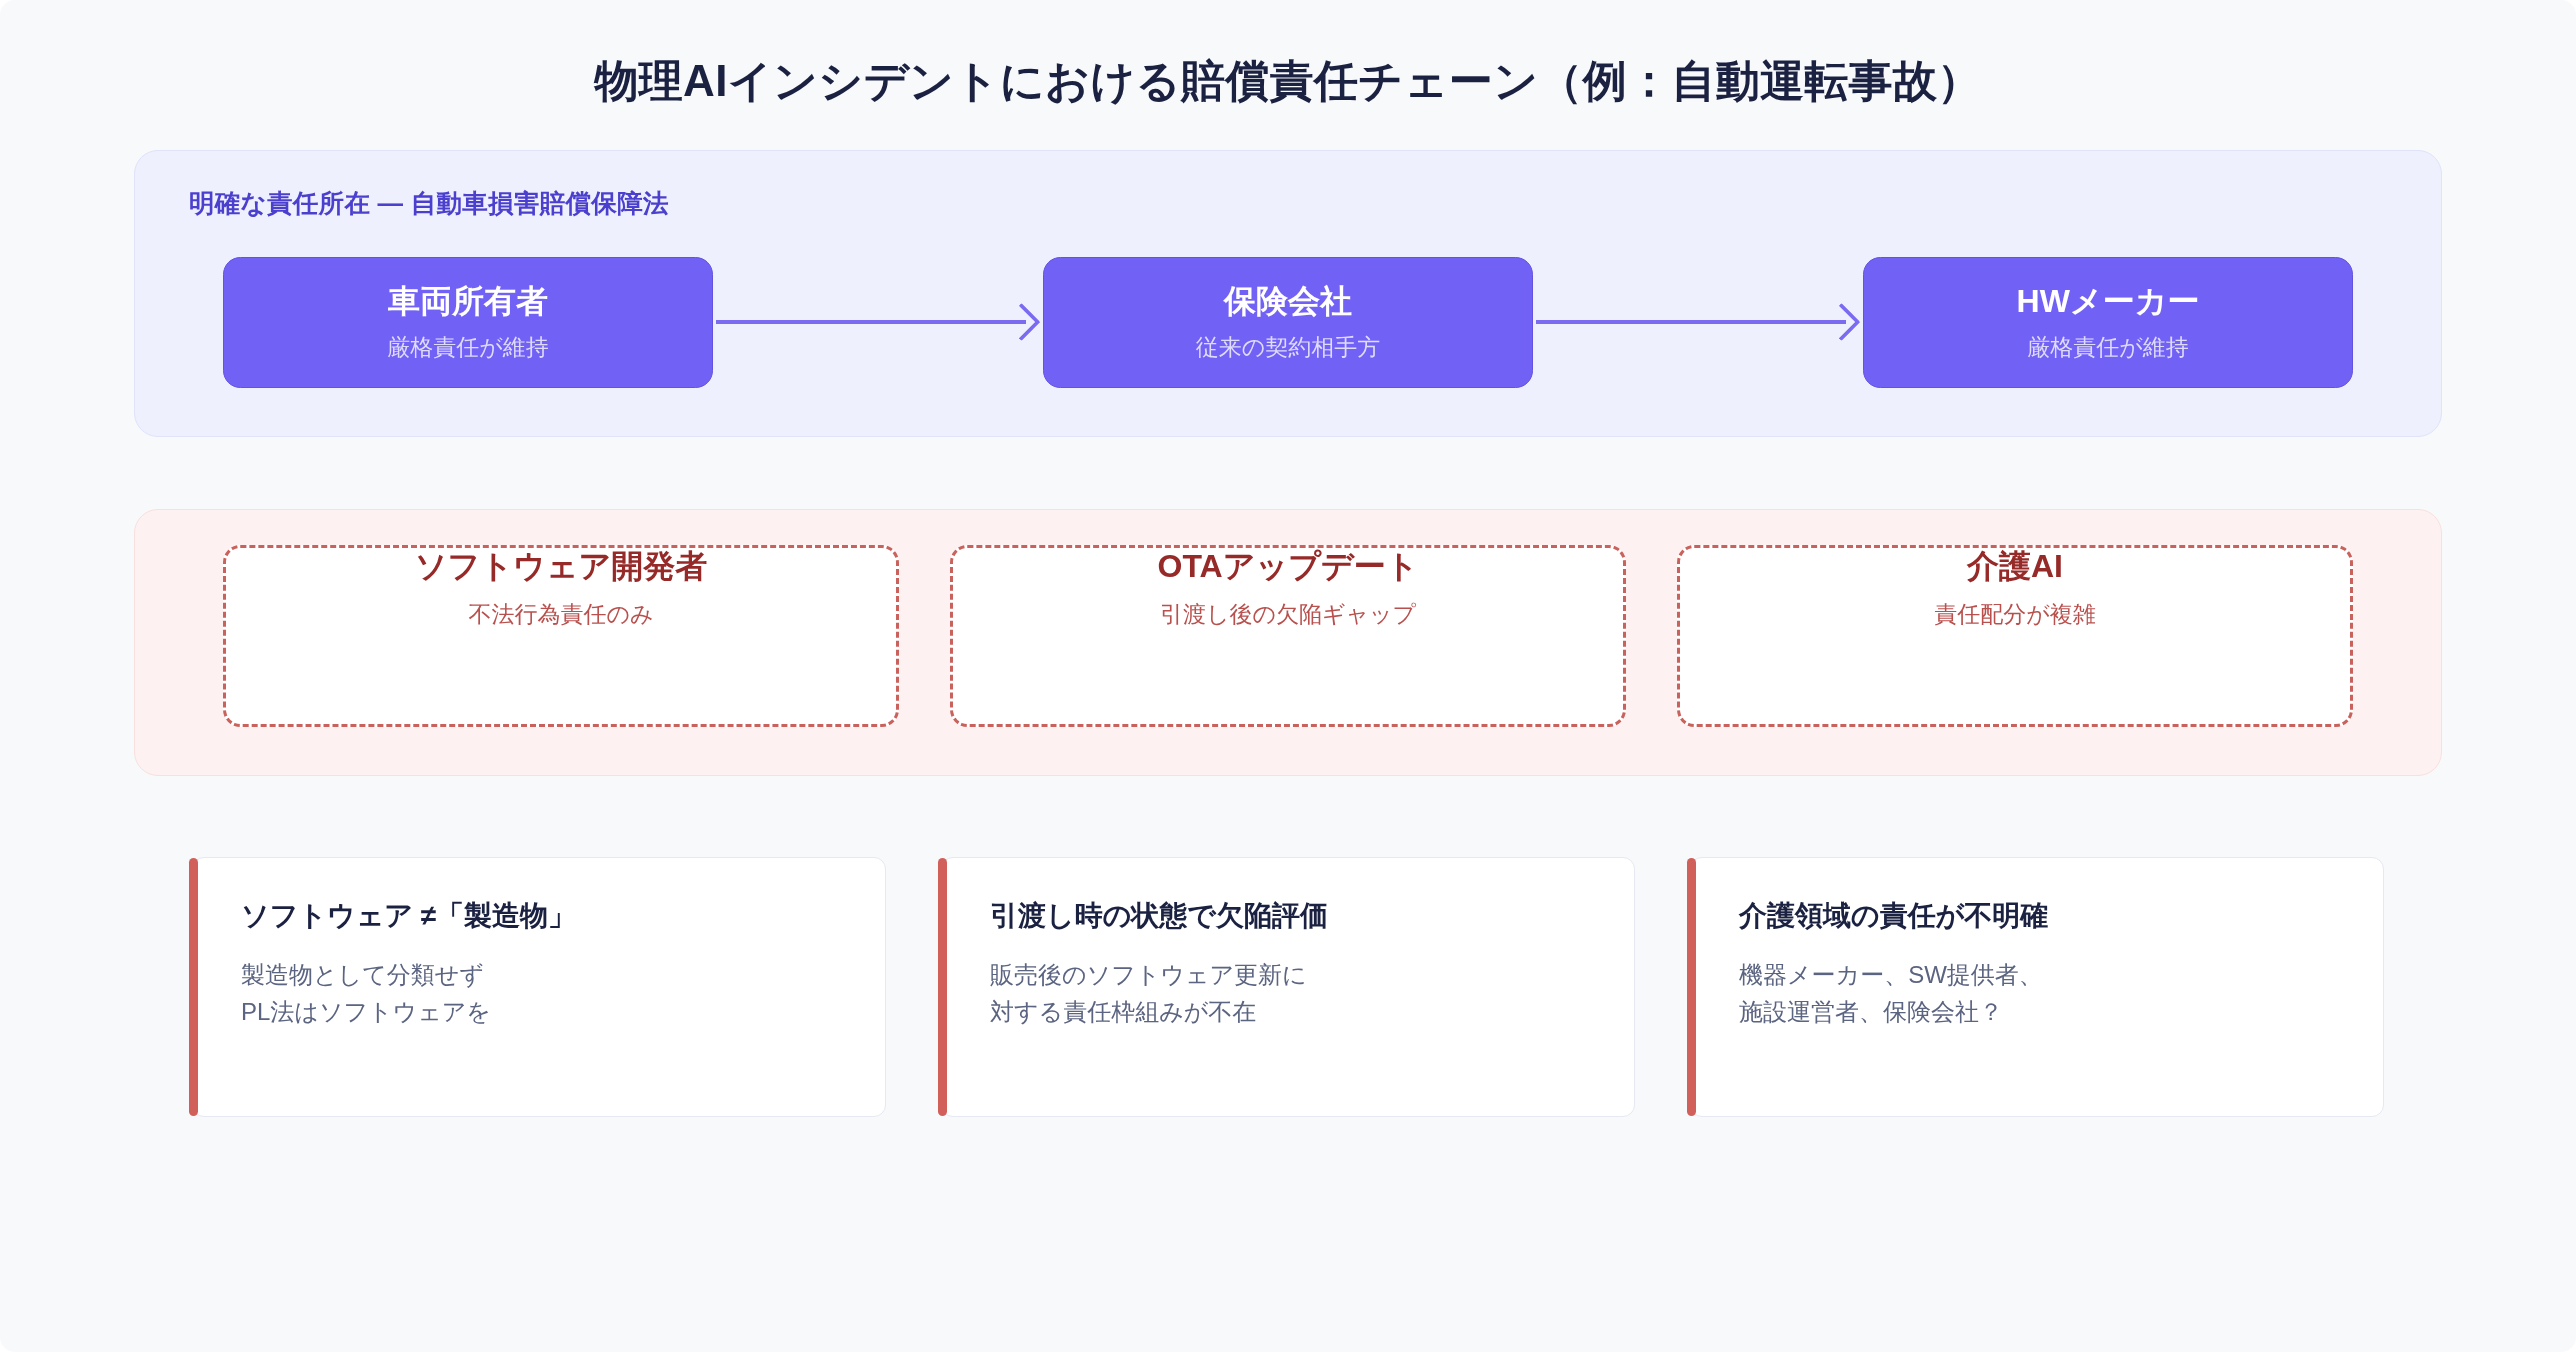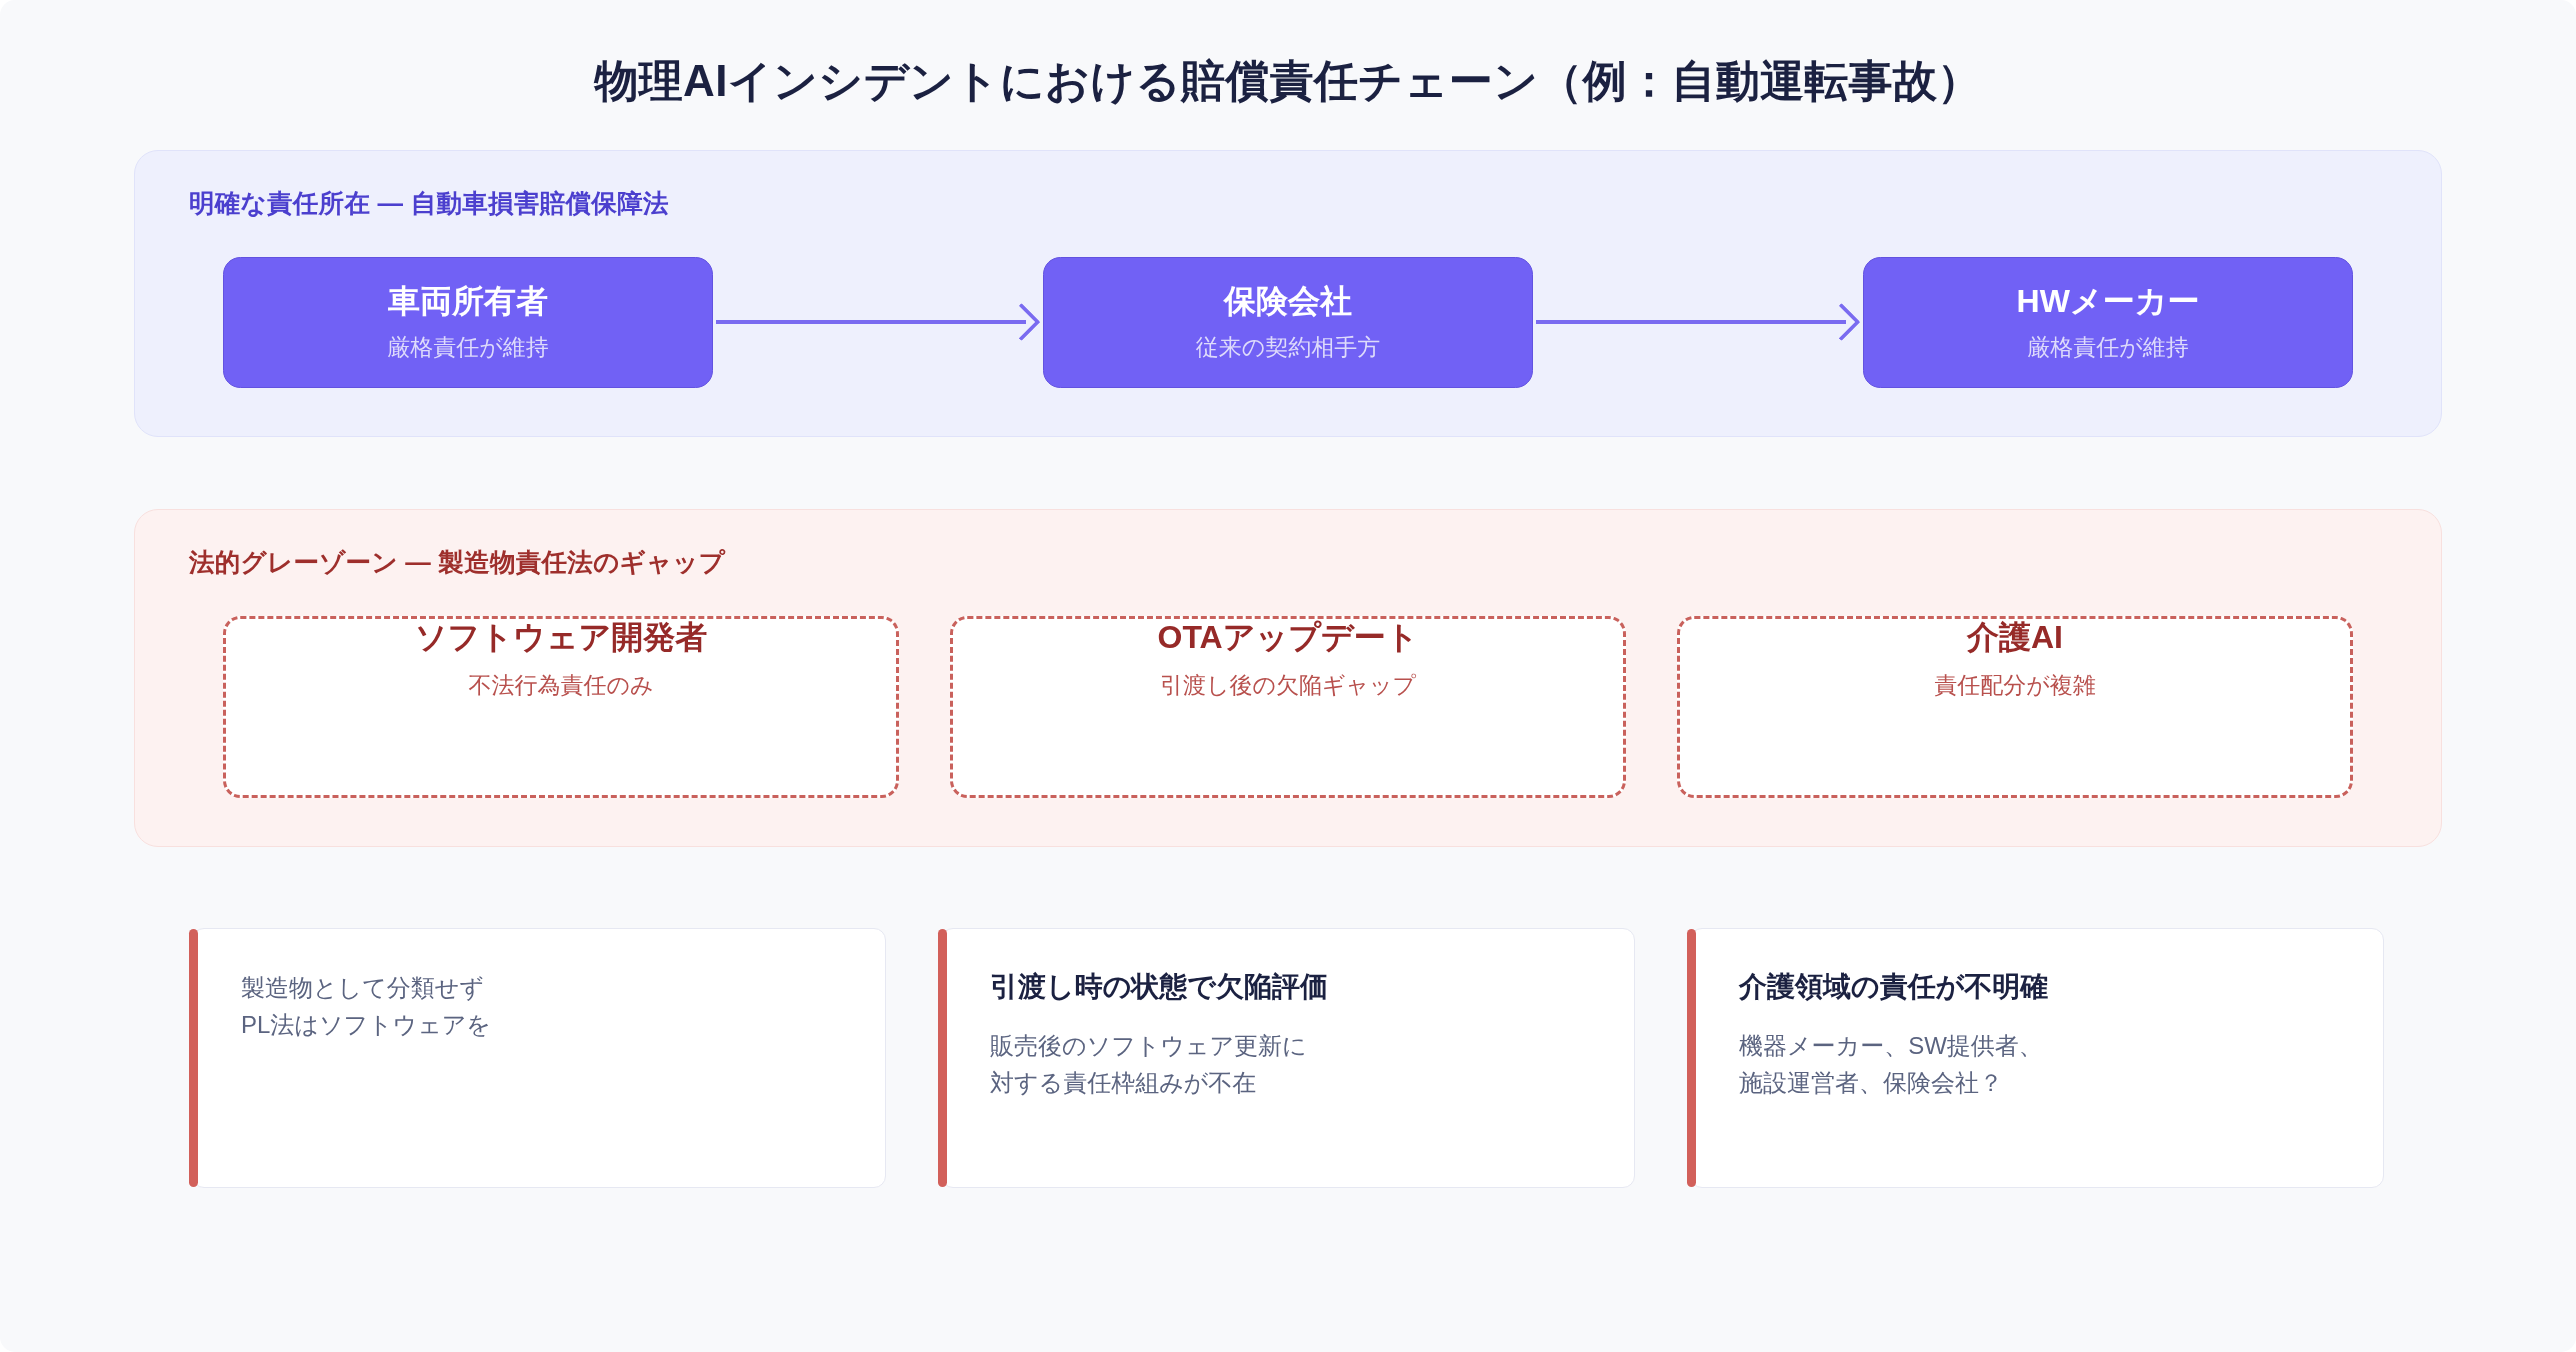--- a/index.html
+++ b/index.html
@@ -232,21 +232,20 @@
 
       <div class="node-solid">
         <div class="node-title">HWメーカー</div>
         <div class="node-sub">厳格責任が維持</div>
       </div>
 
     </div>
   </div>
 
   <div class="panel panel-gray">
-    <div class="panel-label">法的グレーゾーン — 製造物責任法のギャップ</div>
 
     <div class="dashed-row">
 
       <div class="node-dashed">
         <div class="node-title">ソフトウェア開発者</div>
         <div class="node-sub">不法行為責任のみ</div>
       </div>
 
       <div class="node-dashed">
         <div class="node-title">OTAアップデート</div>
@@ -258,20 +257,21 @@
         <div class="node-sub">責任配分が複雑</div>
       </div>
 
     </div>
   </div>
 
   <div class="notes-row">
 
     <div class="note-card">
       <div class="accent"></div>
+      <div class="note-title">ソフトウェア ≠「製造物」</div>
       <div class="note-body">
         <span class="ln">製造物として分類せず</span>
         <span class="ln">PL法はソフトウェアを</span>
       </div>
     </div>
 
     <div class="note-card">
       <div class="accent"></div>
       <div class="note-title">引渡し時の状態で欠陥評価</div>
       <div class="note-body">

